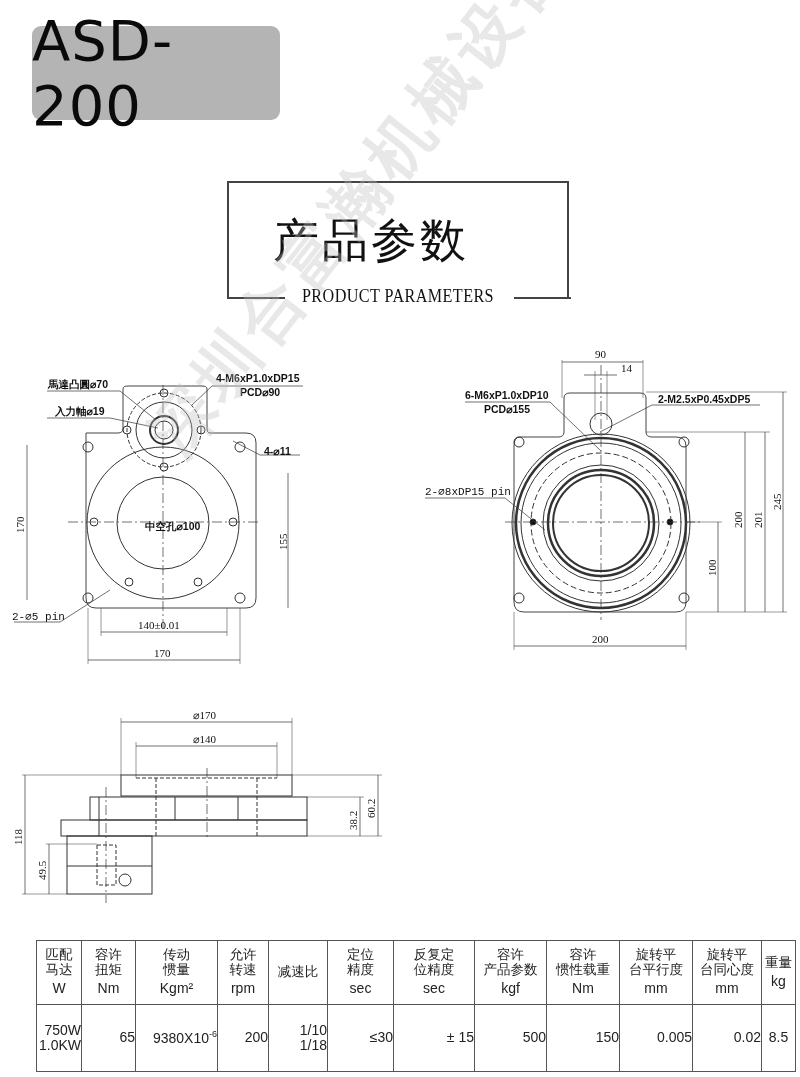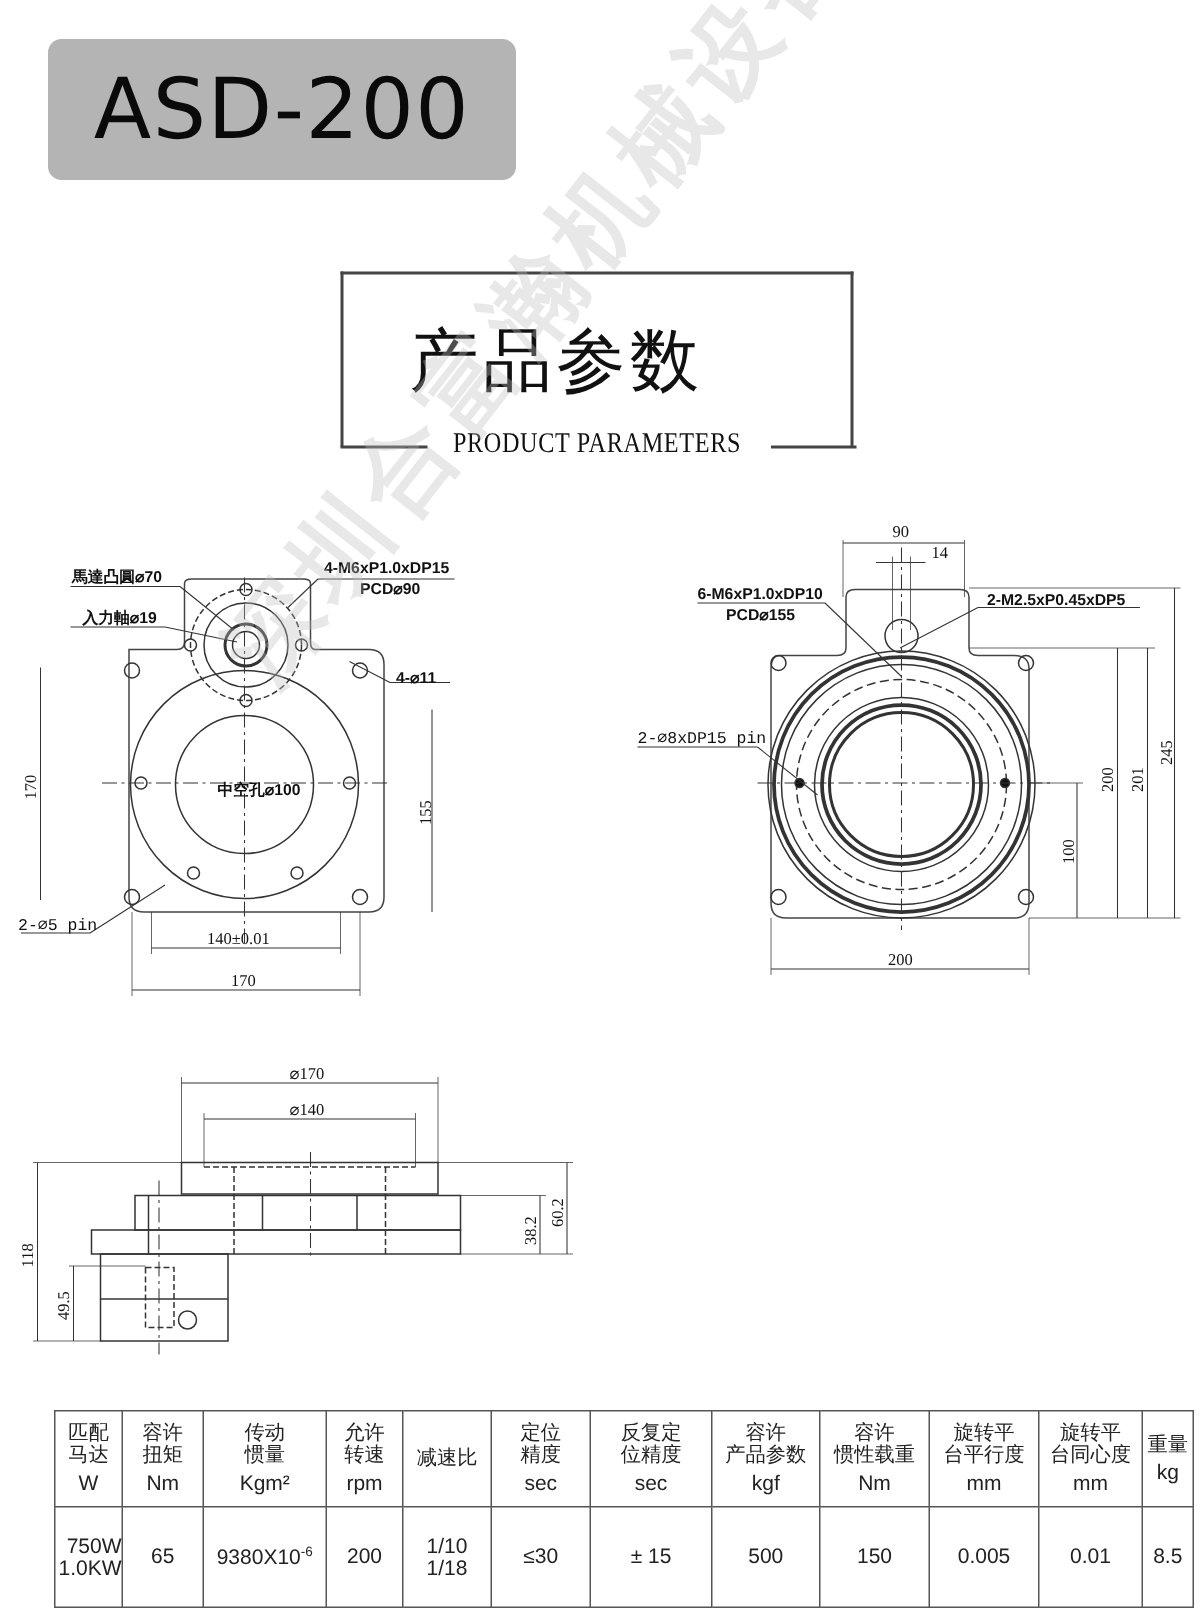--- a/index.html
+++ b/index.html
@@ -1,37 +1,37 @@
 <!DOCTYPE html>
 <html><head>
 <meta charset="utf-8">
 <style>
   html, body { margin: 0; padding: 0; background: #ffffff; }
   body { width: 800px; height: 1077px; position: relative; overflow: hidden;
          font-family: "Liberation Sans", "DejaVu Sans", sans-serif; color: #111; }
-  .model-badge { position: absolute; left: 32px; top: 26px; width: 312px; height: 94px;
+  .model-badge { position: absolute; left: 32px; top: 26px; width: 248px; height: 94px;
          background: #b4b4b4; border-radius: 9px; display: flex; align-items: center; justify-content: center; }
   .model-badge span { font-size: 56px; letter-spacing: 1px; color: #0a0a0a; font-family: "DejaVu Sans", sans-serif; }
   .section-box { position: absolute; left: 227px; top: 181px; width: 342px; height: 117px;
          border: 2px solid #444; border-bottom: none; box-sizing: border-box; }
   .section-bottom-left { position: absolute; left: 227px; top: 297px; width: 58px; height: 2px; background: #444; }
   .section-bottom-right { position: absolute; left: 514px; top: 297px; width: 57px; height: 2px; background: #444; }
   .section-cn { position: absolute; left: 227px; top: 210px; width: 288px; text-align: center;
          font-size: 46px; font-family: "DejaVu Serif", serif; letter-spacing: 3px; }
   .section-en { position: absolute; left: 227px; top: 285px; width: 342px; text-align: center;
          font-size: 19px; font-family: "Liberation Serif", serif; transform: scaleX(0.85); letter-spacing: 0.5px; }
   svg.drawing { position: absolute; left: 0; top: 0; }
   .dim { font-family: "Liberation Serif", serif; font-size: 11px; fill: #111; }
   .lbl { font-family: "Liberation Sans", sans-serif; font-size: 10.5px; font-weight: bold; fill: #111; }
   .pin { font-family: "Liberation Mono", monospace; font-size: 11px; fill: #111; }
   .spec-table { position: absolute; left: 36px; top: 940px; border-collapse: collapse; }
   .spec-table td { border: 1.5px solid #555; text-align: center; vertical-align: middle;
          font-size: 13.5px; color: #222; padding: 0; line-height: 1.1; }
   .spec-table tr.head td { height: 63px; }
-  .spec-table tr.data td { height: 66px; font-size: 14px; }
+  .spec-table tr.data td { height: 66px; font-size: 14px; text-align: right; }
   .unit { display: block; margin-top: 3px; font-size: 14px; }
   .watermark { position: absolute; left: 130px; top: 420px; font-size: 64px; font-weight: bold;
          color: rgba(190,190,190,0.35); transform: rotate(-52deg); transform-origin: left top;
          white-space: nowrap; letter-spacing: 6px; pointer-events: none; font-family: "DejaVu Sans", sans-serif; }
 </style>
 </head>
 <body>
 
 <div class="model-badge">
   <span>ASD-200</span>
@@ -245,17 +245,17 @@
     <td style="text-align:right"><span>750W</span><br><span>1.0KW</span></td>
     <td>65</td>
     <td><span>9380X10</span><sup style="font-size:9px">-6</sup></td>
     <td>200</td>
     <td><span>1/10</span><br><span>1/18</span></td>
     <td>≤30</td>
     <td>± 15</td>
     <td>500</td>
     <td>150</td>
     <td>0.005</td>
-    <td>0.01</td>
+    <td>0.02</td>
     <td style="text-align:center">8.5</td>
   </tr>
 </tbody>
   </table>
 
 </body></html>

